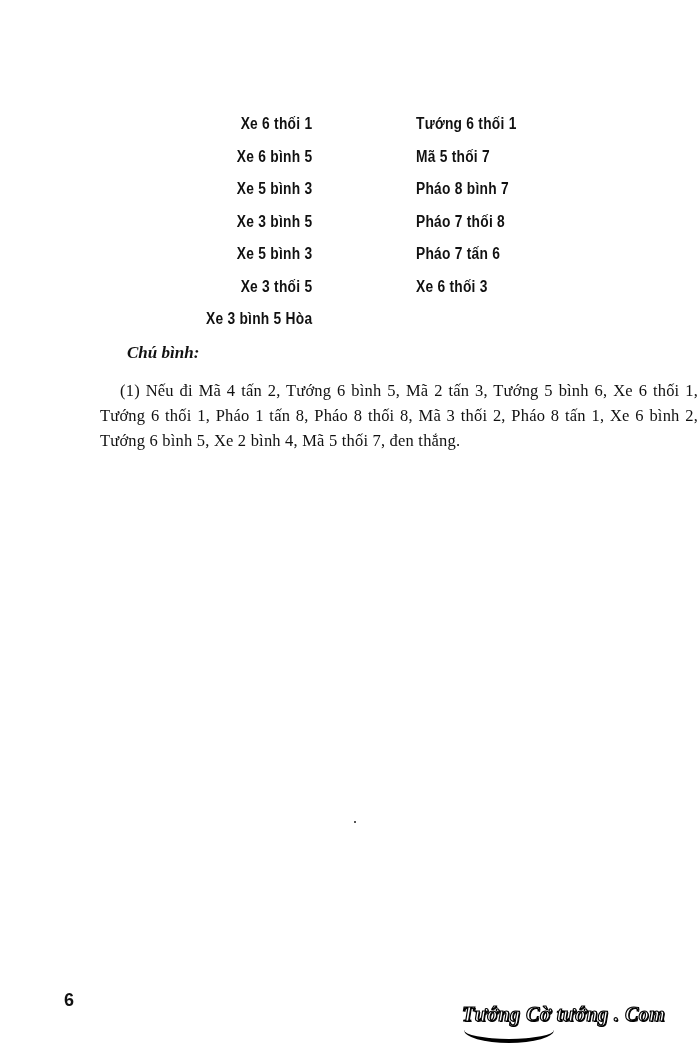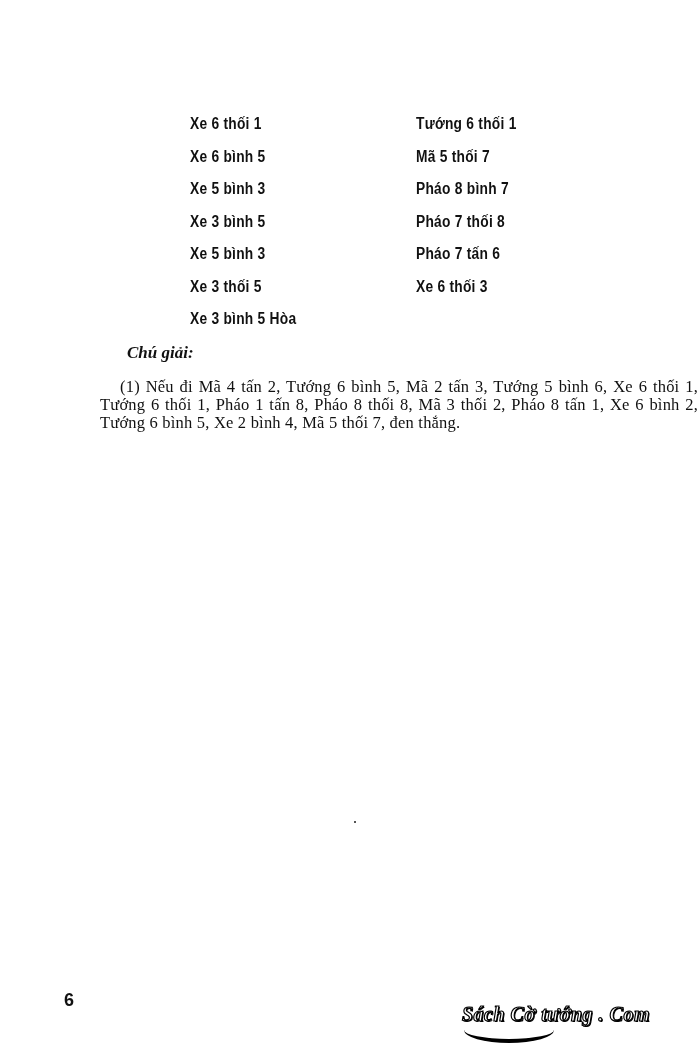--- a/index.html
+++ b/index.html
@@ -1,40 +1,40 @@
 <!DOCTYPE html>
 <html><head>
   <meta charset="utf-8">
   <style>
     html, body { margin: 0; padding: 0; background: #ffffff; }
     body { width: 700px; height: 1050px; position: relative; overflow: hidden; color: #111; }
     .moves { position: absolute; top: 110px; left: 190px; width: 400px; }
     .col { position: absolute; top: 0; }
-    .col-left { left: 0; }
+    .col-left { left: 16px; text-align: right; }
     .col-right { left: 226px; }
     .move {
       font-family: "Liberation Sans", sans-serif;
       font-weight: bold;
       font-size: 16px;
       height: 32.5px;
       line-height: 27px;
       white-space: nowrap;
       transform: scaleX(0.86);
       transform-origin: left center;
       letter-spacing: 0.3px;
     }
     .notes-title {
       position: absolute; top: 343px; left: 127px;
       font-family: "Liberation Serif", serif;
       font-weight: bold; font-style: italic; font-size: 17px;
     }
     .notes-body {
       position: absolute; top: 378px; left: 100px; width: 598px;
       font-family: "Liberation Serif", serif;
-      font-size: 16.5px; line-height: 18px;
+      font-size: 16.5px; line-height: 25px;
       text-align: justify; text-indent: 20px;
       letter-spacing: 0.2px;
     }
     .page-number {
       position: absolute; top: 990px; left: 64px;
       font-family: "Liberation Sans", sans-serif; font-weight: bold; font-size: 18px;
     }
     .watermark {
       position: absolute; top: 1003px; left: 462px;
       font-family: "Liberation Serif", serif; font-weight: bold; font-style: italic;
@@ -65,23 +65,23 @@
   <div class="col col-right">
     <div class="move">Tướng 6 thối 1</div>
     <div class="move">Mã 5 thối 7</div>
     <div class="move">Pháo 8 bình 7</div>
     <div class="move">Pháo 7 thối 8</div>
     <div class="move">Pháo 7 tấn 6</div>
     <div class="move">Xe 6 thối 3</div>
   </div>
 </div>
 
-<div class="notes-title">Chú giải:</div>
+<div class="notes-title">Chú bình:</div>
 <div class="notes-body">(1) Nếu đi Mã 4 tấn 2, Tướng 6 bình 5, Mã 2 tấn 3, Tướng 5 bình 6, Xe 6 thối 1, Tướng 6 thối 1, Pháo 1 tấn 8, Pháo 8 thối 8, Mã 3 thối 2, Pháo 8 tấn 1, Xe 6 bình 2, Tướng 6 bình 5, Xe 2 bình 4, Mã 5 thối 7, đen thắng.</div>
 
 <div class="speck"></div>
 
 <div class="page-number">6</div>
 
 <div class="watermark">
   <span class="swirl"></span>
-  <span>Sách Cờ tướng . Com</span>
+  <span>Tướng Cờ tướng . Com</span>
 </div>
 
 </body></html>

